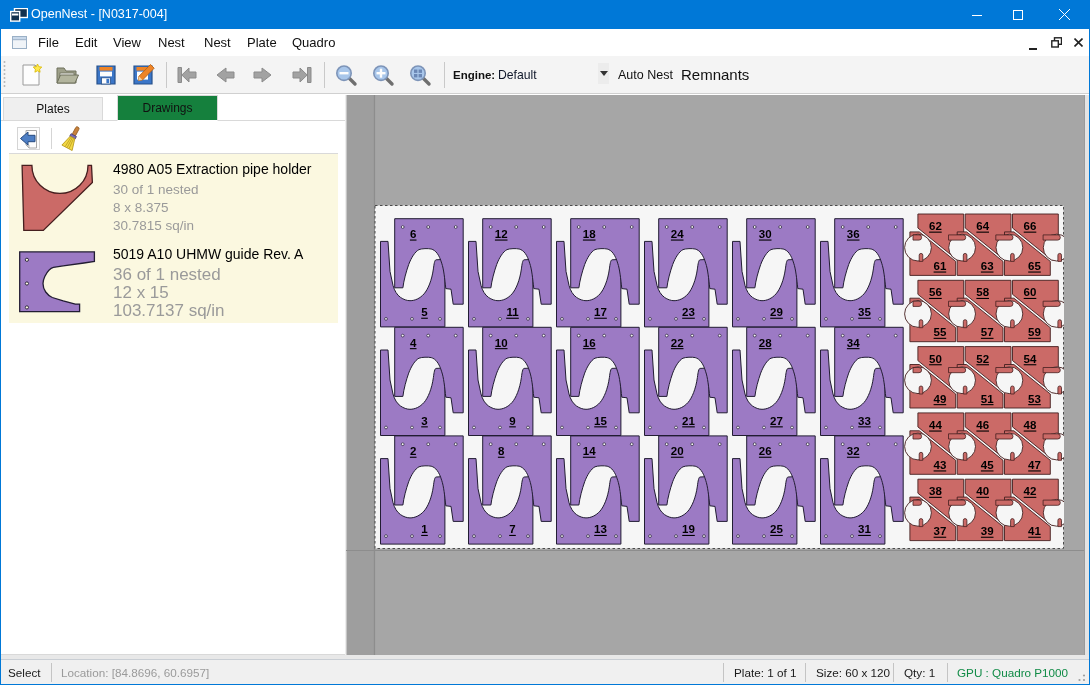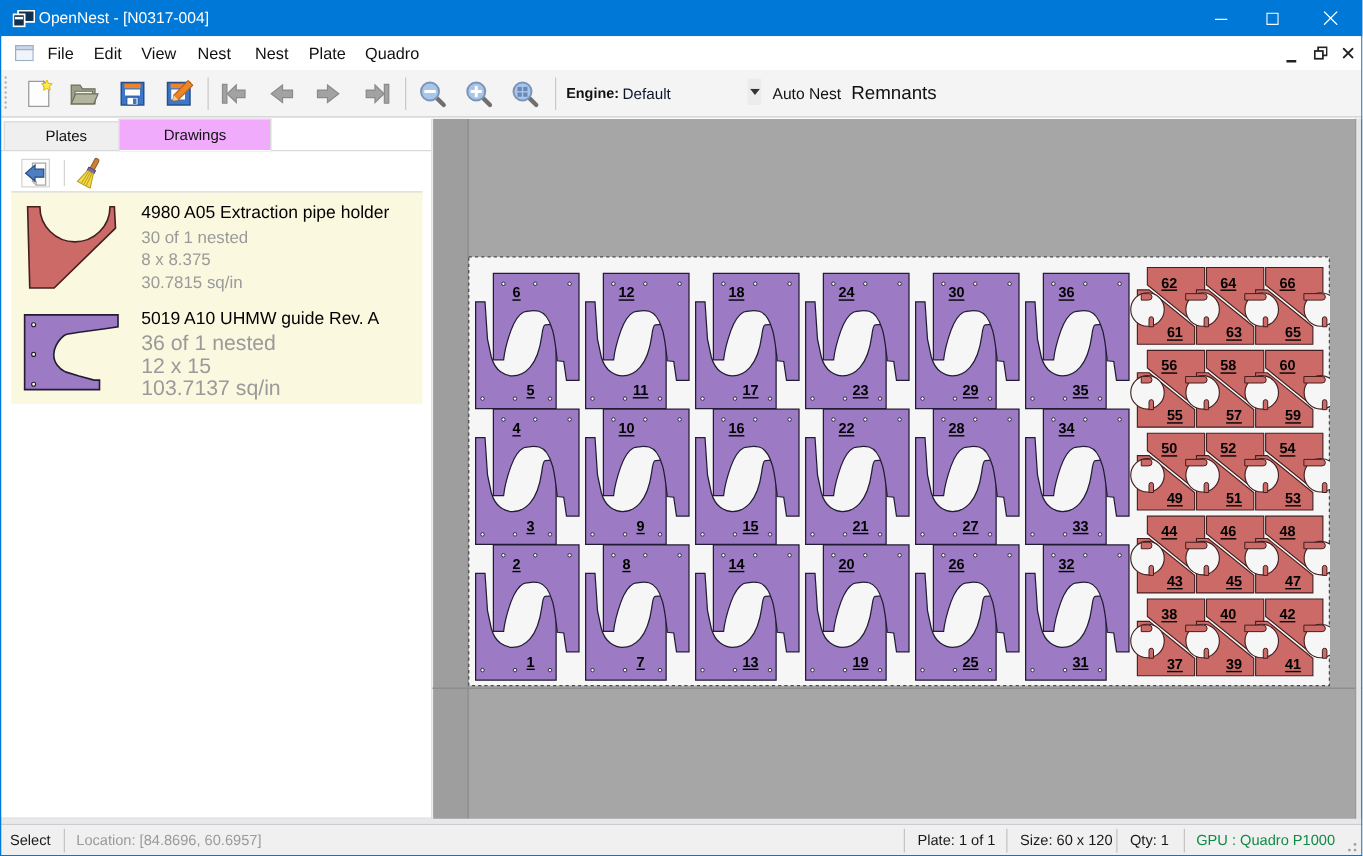--- a/index.html
+++ b/index.html
@@ -150,21 +150,21 @@
         <path d="M0,0 L8,0 L4,5 Z" fill="#333"></path>
       </svg>
   <div style="position:absolute;left:617px;top:0;height:38px;line-height:38px;font-size:12.5px;color:#111">Auto Nest</div>
   <div style="position:absolute;left:680px;top:0;height:38px;line-height:38px;font-size:15px;color:#111">Remnants</div>
 </div>
 
 <div id="panel">
   <div style="position:absolute;left:0;top:0;width:344px;height:25px;background:#fff"></div>
   <div style="position:absolute;left:0;top:25px;width:344px;height:1px;background:#d9d9d9"></div>
   <div class="tab" style="left:2px;top:2px;width:100px;height:23px;line-height:23px;background:#efefef;border:1px solid #d9d9d9;border-bottom:none">Plates</div>
-  <div class="tab" style="left:94px;top:0;width:122px;height:26px;line-height:25px;background:#f0abfc;border:1px solid #d9d9d9;border-bottom:1px solid #fff">Drawings</div>
+  <div class="tab" style="left:116px;top:0;width:101px;height:26px;line-height:25px;background:#15803d;border:1px solid #d9d9d9;border-bottom:1px solid #fff">Drawings</div>
   <div style="position:absolute;left:16px;top:32px;width:23px;height:23px;background:#fdfdfd;border:1px solid #d5d5d5">
     <div style="position:absolute;left:1px;top:1px"><svg width="21" height="21" viewBox="0 0 21 21">
 <path d="M7,1.5 L17.5,1.5 L17.5,19 L10,19 L7,16 Z" fill="#fdfdfd" stroke="#a8a8a8" stroke-width="1"></path>
 <path d="M10,19 L10,16 L7,16 Z" fill="#e6e6e6" stroke="#a8a8a8" stroke-width="0.8"></path>
 <path d="M1.5,9.5 L9,3 L9,6.3 L16,6.3 L16,12.7 L9,12.7 L9,16 Z" fill="#4d7ec4" stroke="#274a7e" stroke-width="1"></path>
           </svg></div>
   </div>
   <div style="position:absolute;left:50px;top:33px;width:1px;height:21px;background:#d5d5d5"></div>
   <div style="position:absolute;left:59px;top:30px"><svg width="24" height="26" viewBox="0 0 24 26">
 <g transform="rotate(28,12,13)">

